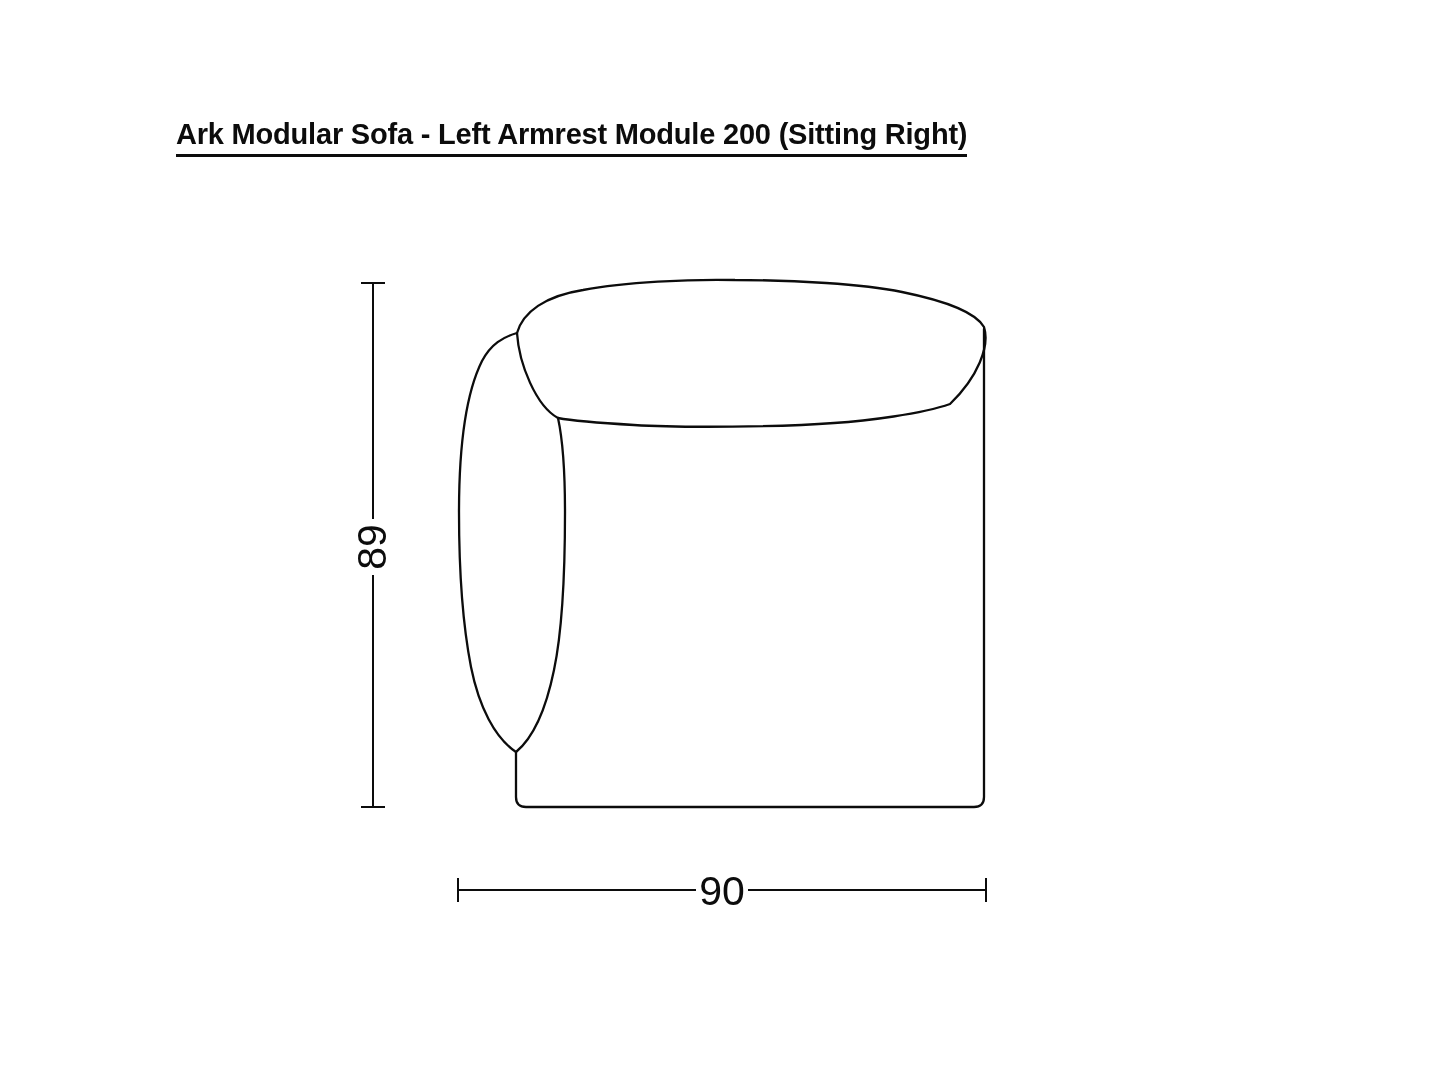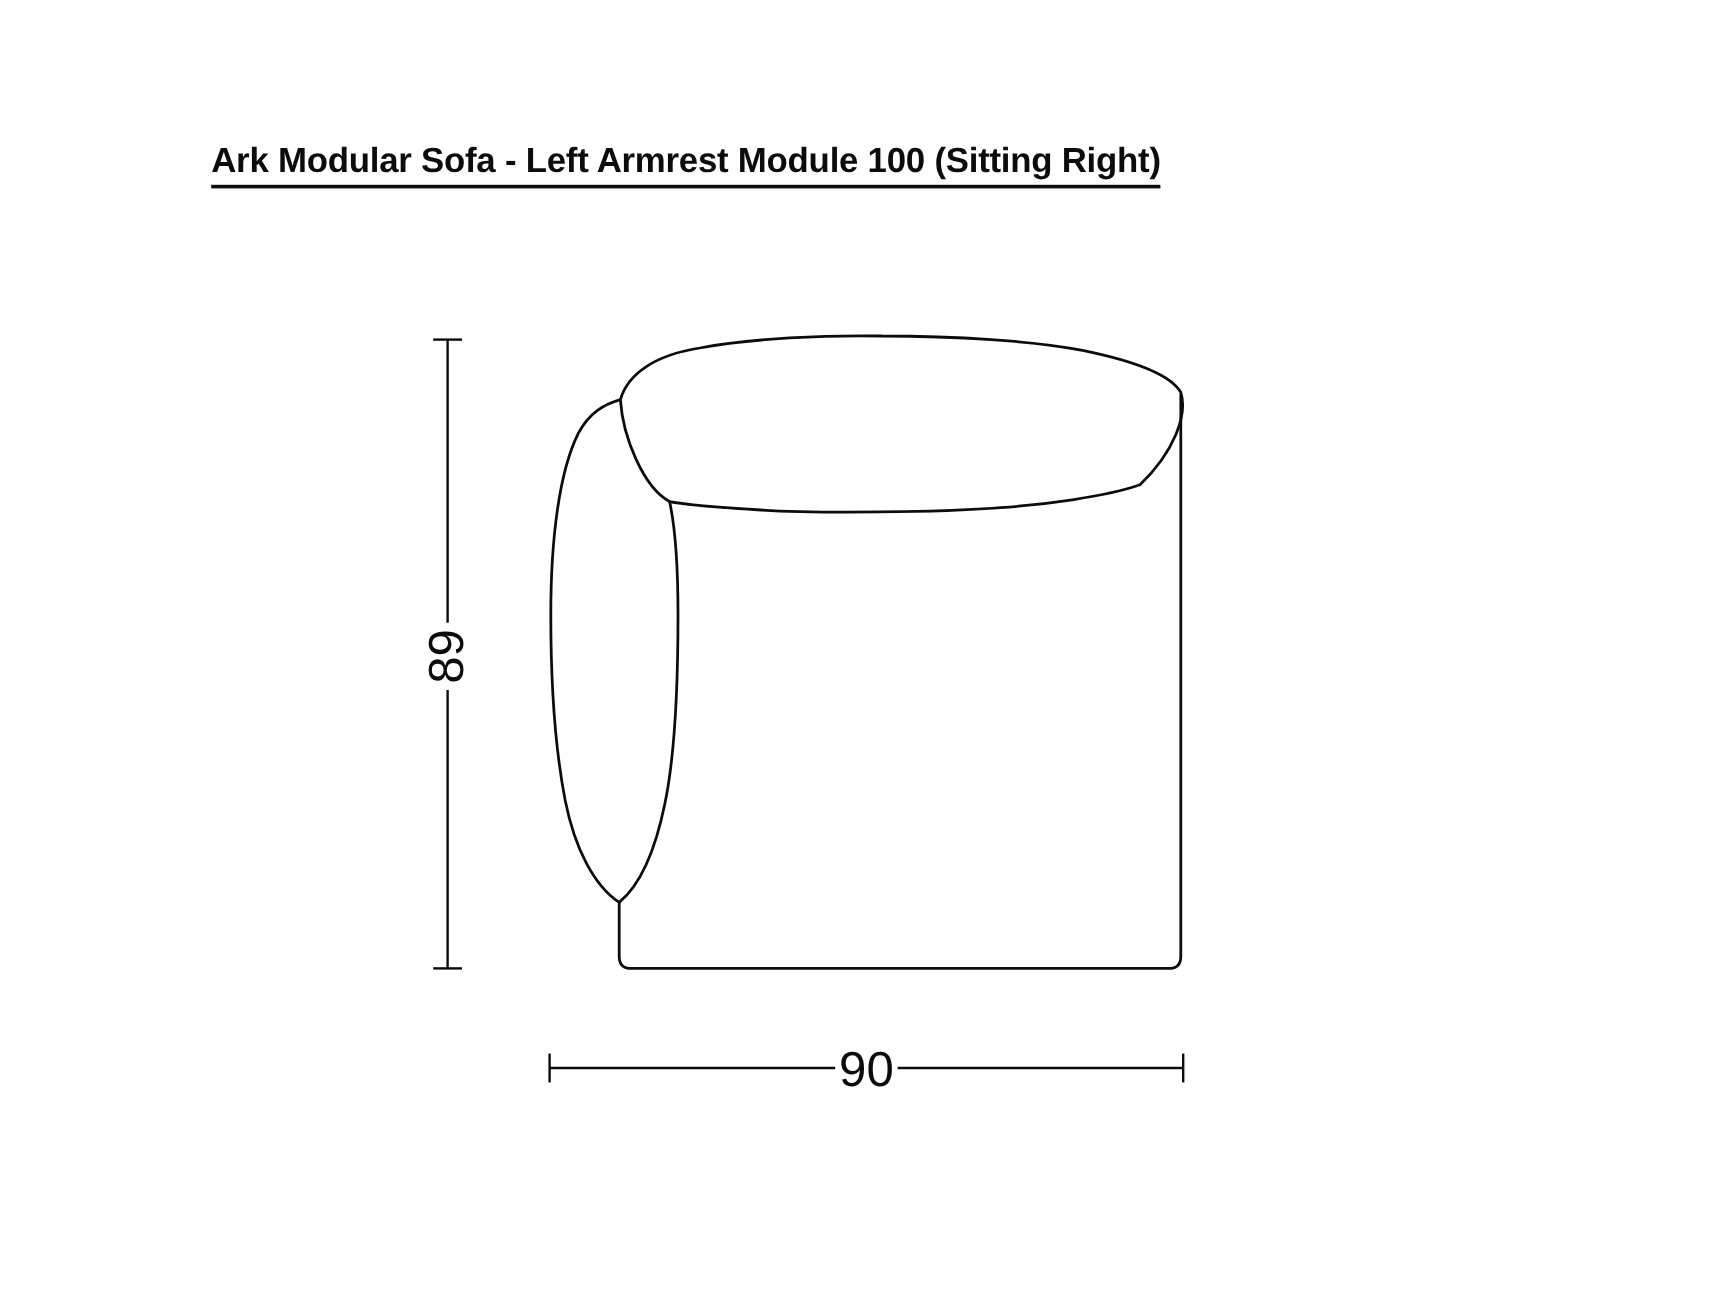--- a/index.html
+++ b/index.html
@@ -51,21 +51,21 @@
     font-family: "Liberation Sans", "DejaVu Sans", sans-serif;
     font-size: 41px;
     font-weight: 400;
   }
 </style>
 </head>
 <body>
 
 <div class="canvas">
 
-  <h1 class="diagram-title">Ark Modular Sofa - Left Armrest Module 100 (Sitting Right)</h1>
+  <h1 class="diagram-title">Ark Modular Sofa - Left Armrest Module 200 (Sitting Right)</h1>
 
   <svg class="drawing-svg" viewBox="0 0 1445 1087" xmlns="http://www.w3.org/2000/svg">
 
     <path class="outline" d="M 516 752
              L 516 797
              Q 516 807 526 807
              L 974 807
              Q 984 807 984 797
              L 984 329"></path>
 

